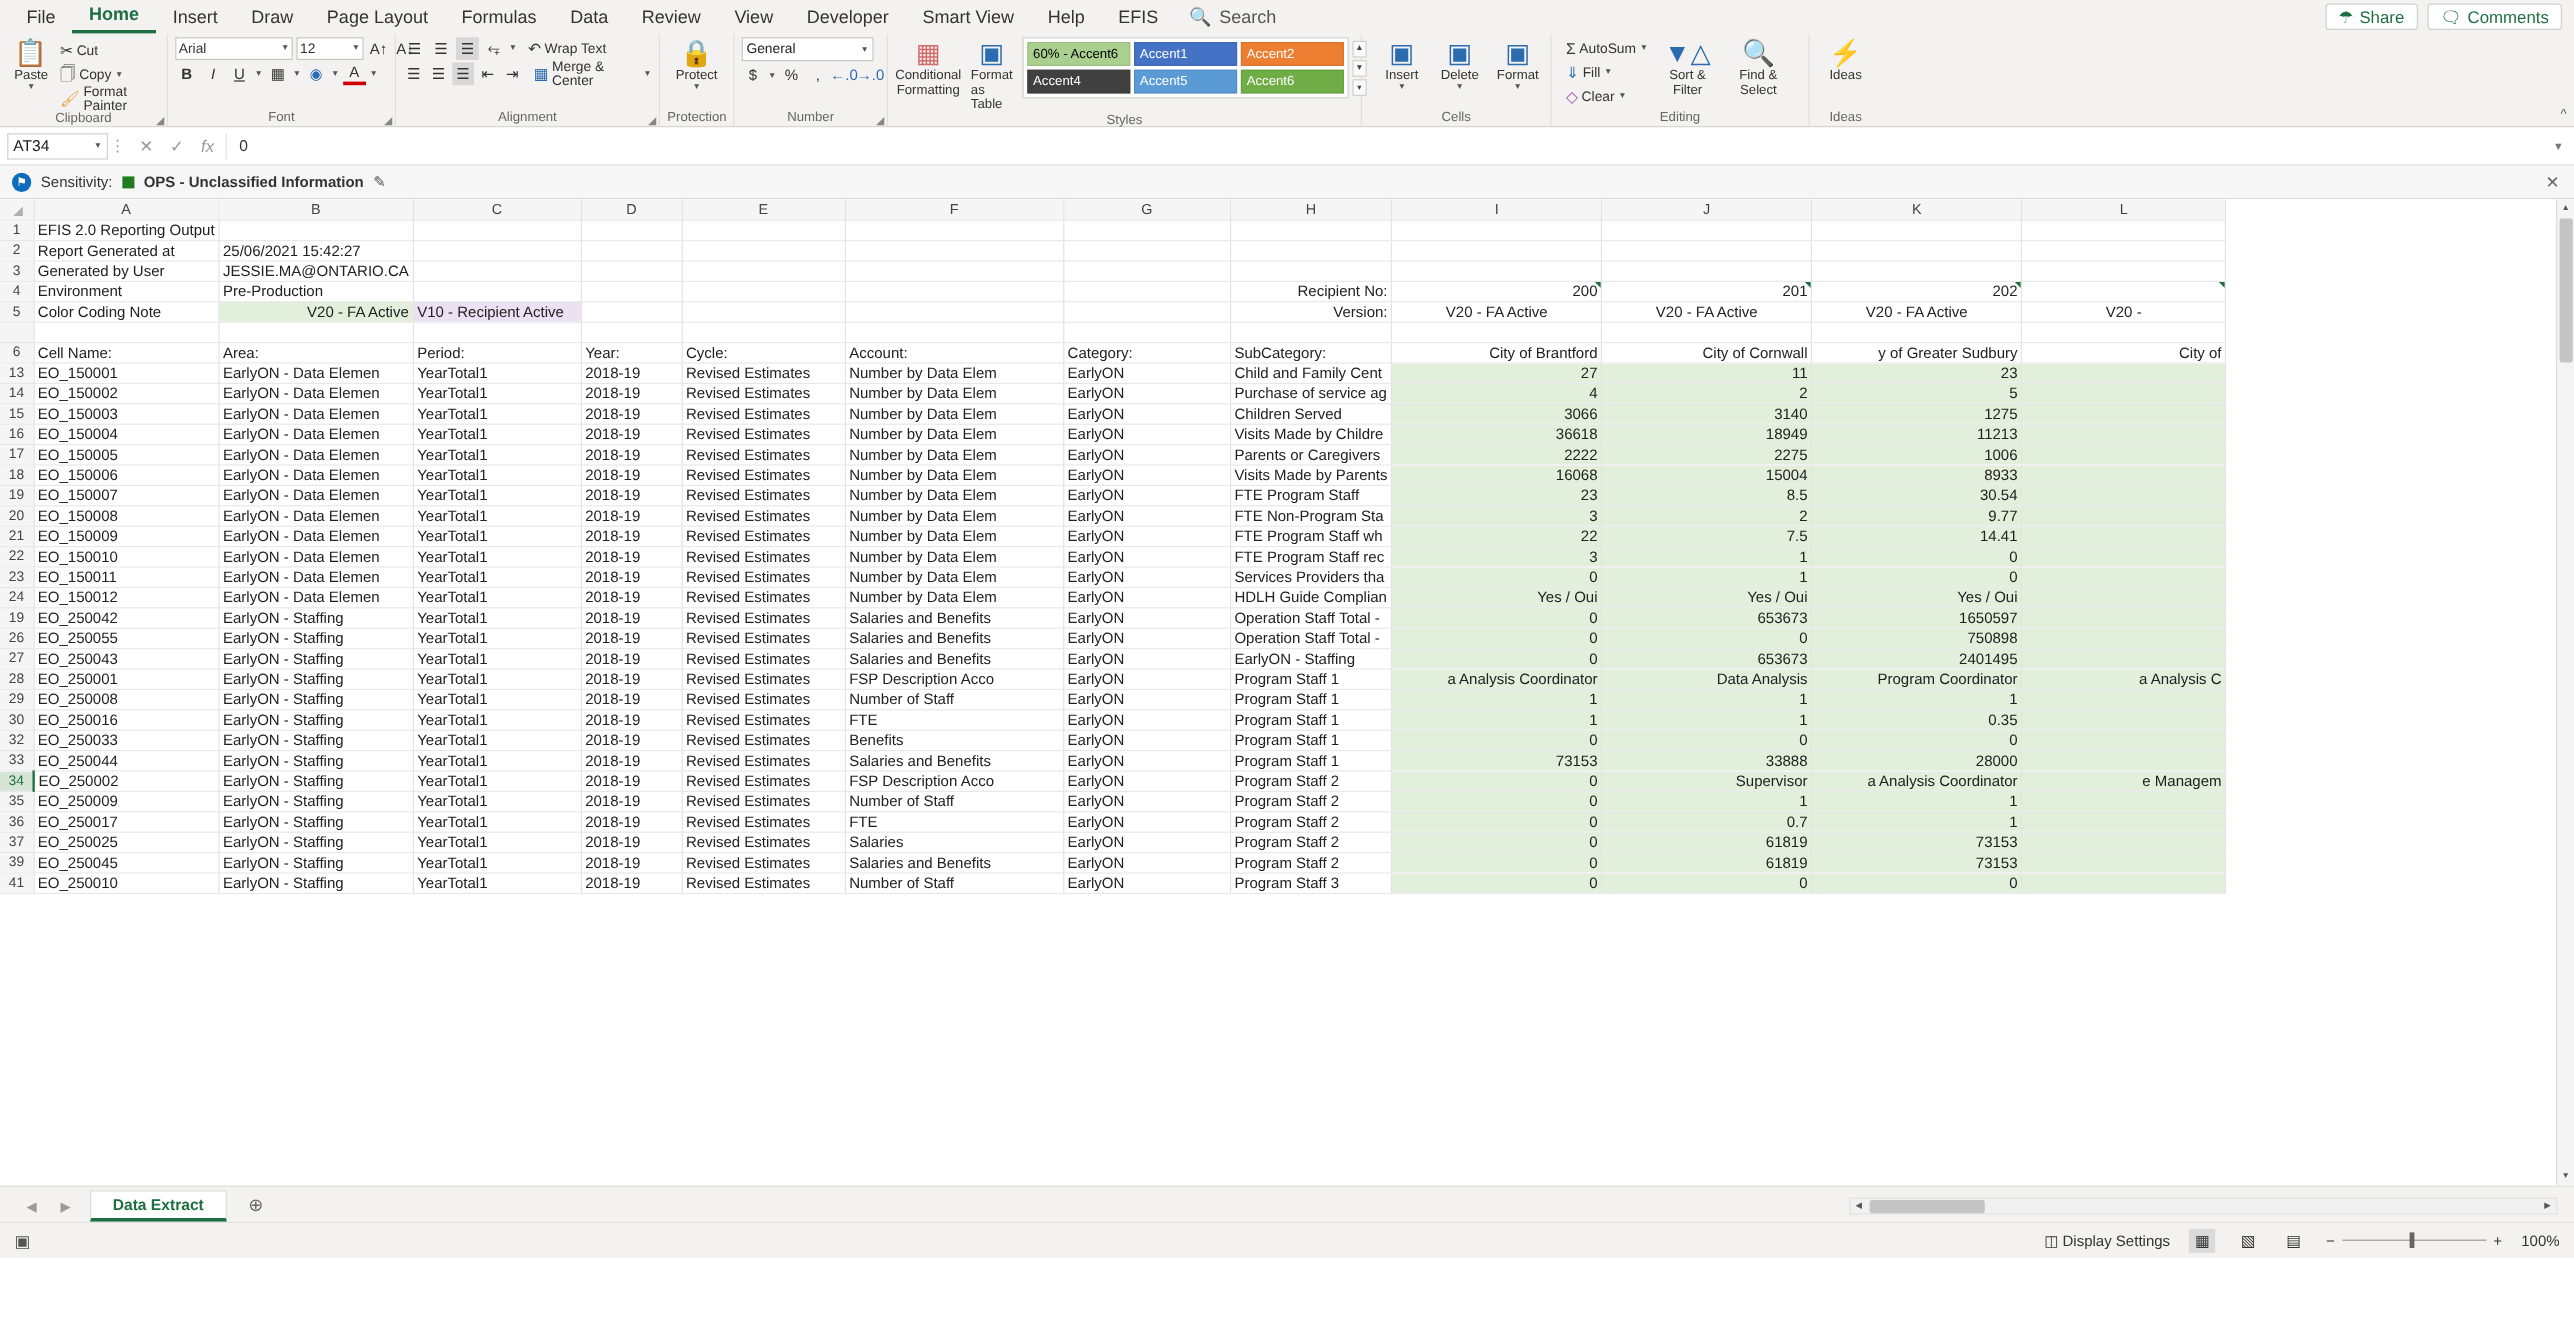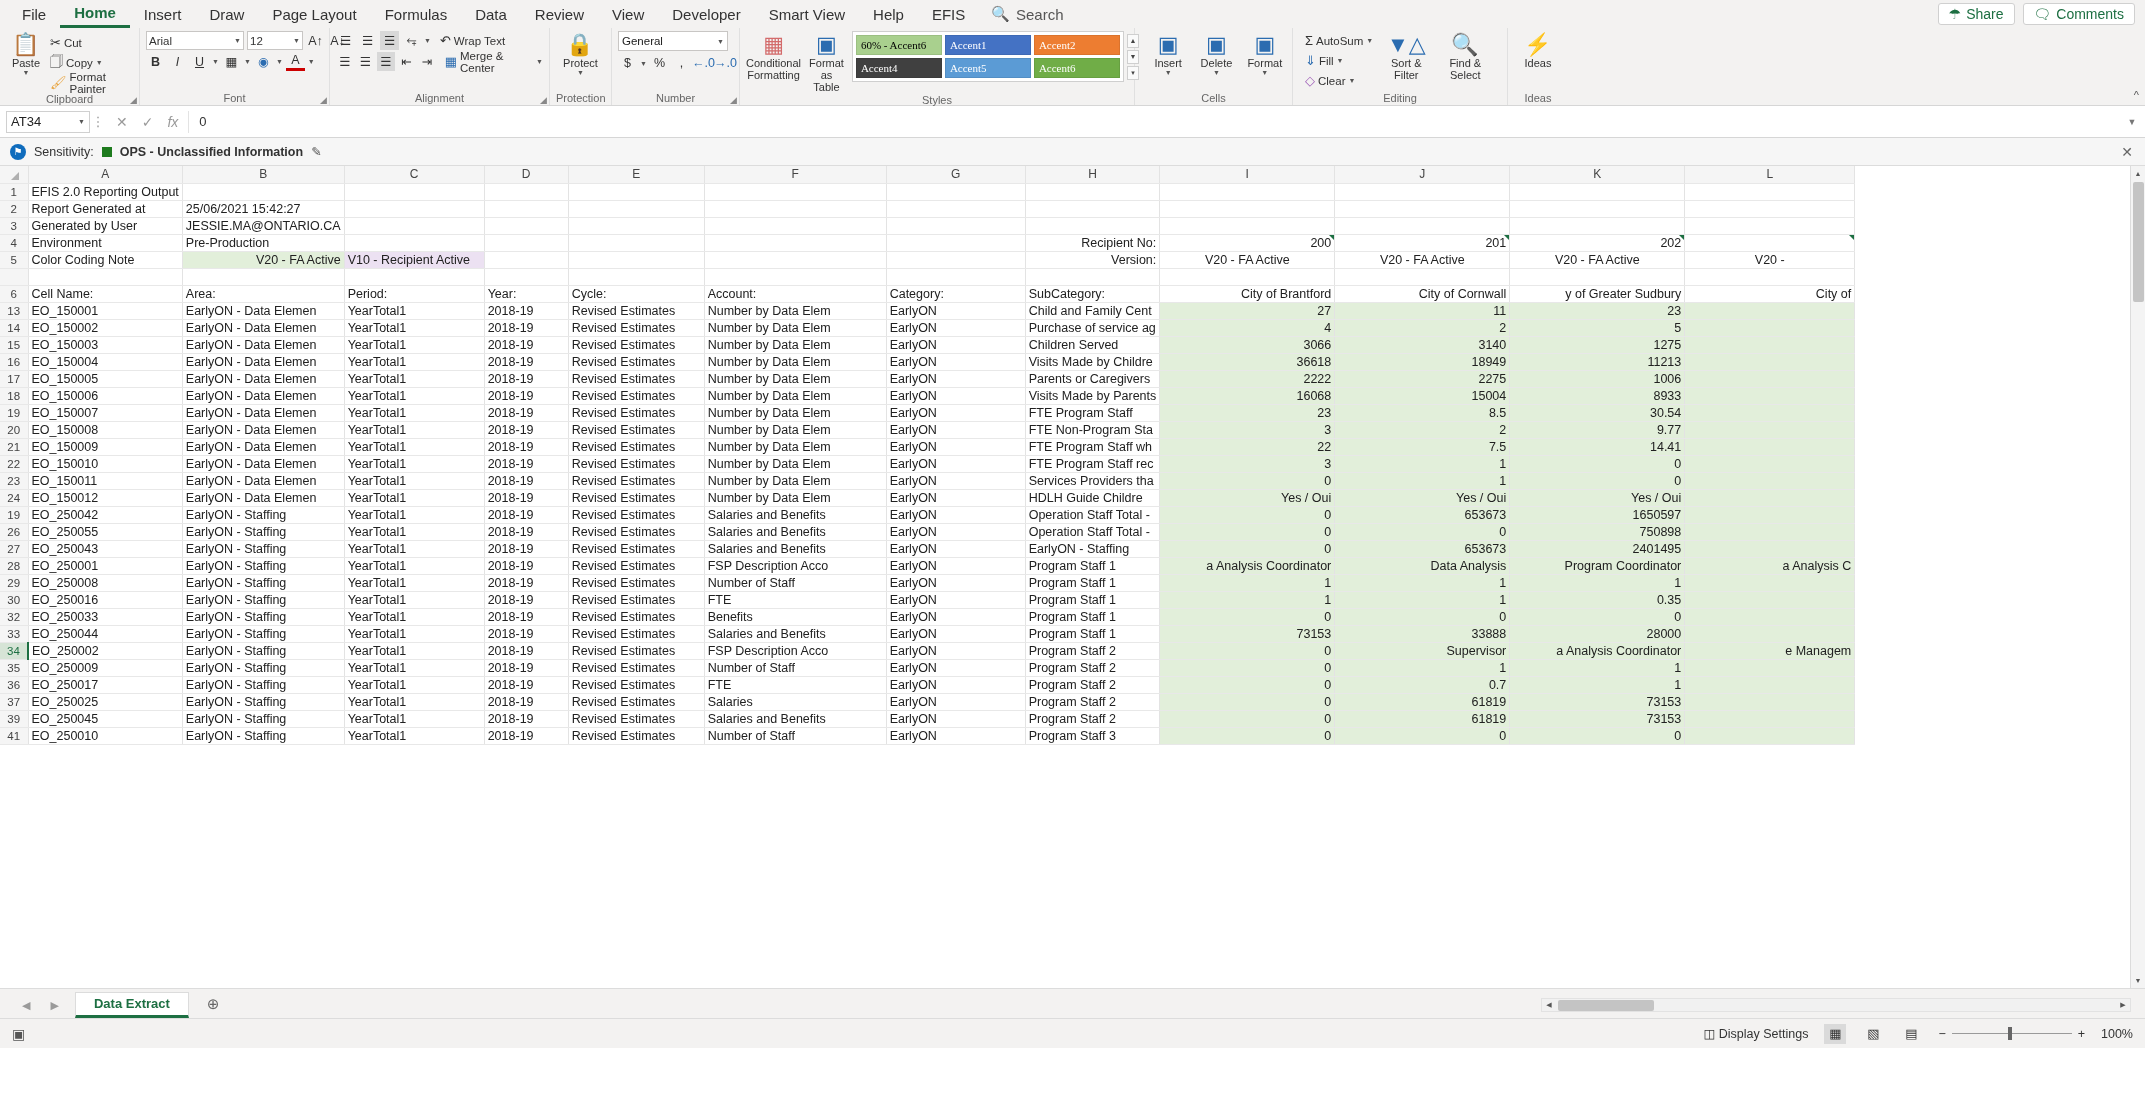--- a/index.html
+++ b/index.html
@@ -63,21 +63,21 @@
     font-size:12.5px; color:#333;
   }
   .fbtn.sq{ background:#d8d8d8; }
   .caret{ font-size:7px; color:#555; }
 
   
   .gallery{ display:flex; align-items:center; gap:3px; }
   .gal-grid{ display:grid; grid-template-columns:repeat(3,86px); grid-template-rows:20px 20px; gap:3px;
              border:1px solid #cfcfcf; background:#fff; padding:3px;}
   .gal-cell{ font-size:11px; display:flex; align-items:center; padding-left:4px; border:1px solid rgba(0,0,0,.08);
-             overflow:hidden; white-space:nowrap;font-family:Liberation Serif, serif; }
+             overflow:hidden; white-space:nowrap; }
   .gal-scroll{ display:flex; flex-direction:column; justify-content:space-between; height:46px; }
   .gal-scroll div{ width:12px; height:14px; border:1px solid #cfcfcf; background:#fafafa;
                    font-size:7px; display:flex; align-items:center; justify-content:center; color:#444;}
 
   
   .formulabar{
     height:32px; display:flex; align-items:center; background:#fff;
     border-bottom:1px solid #d6d6d6; font-size:13px;
   }
   .namebox{
@@ -327,21 +327,21 @@
   </div>
 
   <div class="group" style="width:395px">
     <div class="group-body" style="gap:8px">
       <div class="bigbtn" style="width:58px">
         <span class="ico" style="color:#d36b6b">▦</span>
         <span style="text-align:center">Conditional Formatting</span>
       </div>
       <div class="bigbtn" style="width:52px">
         <span class="ico" style="color:#2b6cb0">▣</span>
-        <span style="text-align:center">Format as Table</span>
+        <span style="text-align:left">Format as Table</span>
       </div>
       <div class="gallery">
         <div class="gal-grid">
           <div class="gal-cell" style="background:#a9d08e;color:#000">60% - Accent6</div>
           <div class="gal-cell" style="background:#4472c4;color:#fff">Accent1</div>
           <div class="gal-cell" style="background:#ed7d31;color:#fff">Accent2</div>
           <div class="gal-cell" style="background:#404040;color:#fff">Accent4</div>
           <div class="gal-cell" style="background:#5b9bd5;color:#fff">Accent5</div>
           <div class="gal-cell" style="background:#70ad47;color:#fff">Accent6</div>
         </div>
@@ -762,21 +762,21 @@
         </tr>
         <tr>
           <td class="rh">24</td>
           <td class="b">EO_150012</td>
           <td class="b">EarlyON - Data Elemen</td>
           <td class="b">YearTotal1</td>
           <td class="b">2018-19</td>
           <td class="b">Revised Estimates</td>
           <td class="b">Number by Data Elem</td>
           <td class="b">EarlyON</td>
-          <td class="b">HDLH Guide Childre</td>
+          <td class="b">HDLH Guide Complian</td>
           <td class="r green">Yes / Oui</td>
           <td class="r green">Yes / Oui</td>
           <td class="r green">Yes / Oui</td>
           <td class="r green"></td>
         </tr>
         <tr>
           <td class="rh">19</td>
           <td class="b">EO_250042</td>
           <td class="b">EarlyON - Staffing</td>
           <td class="b">YearTotal1</td>

